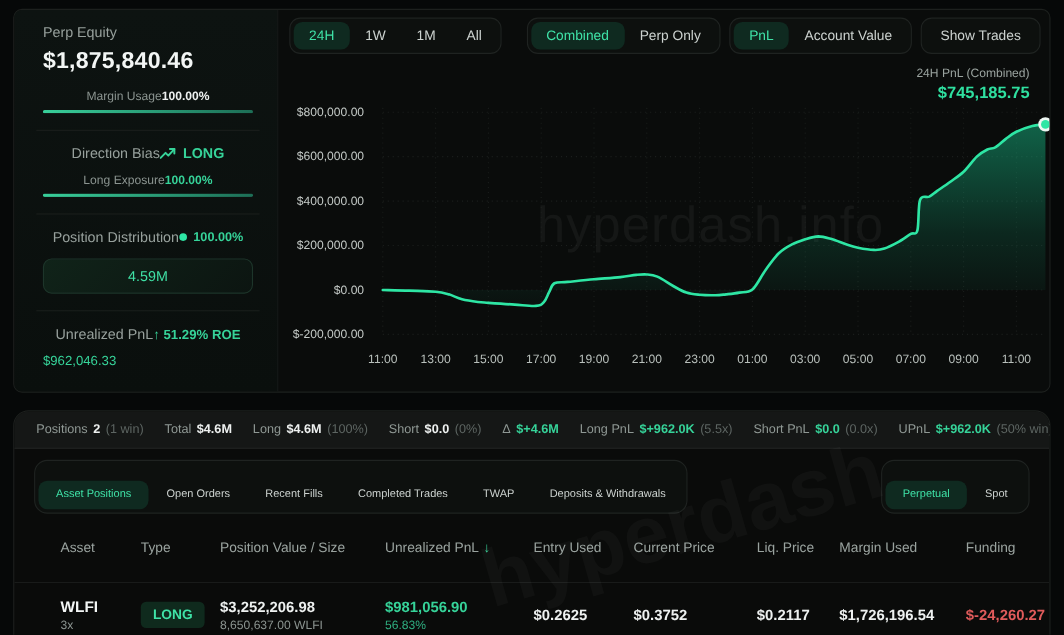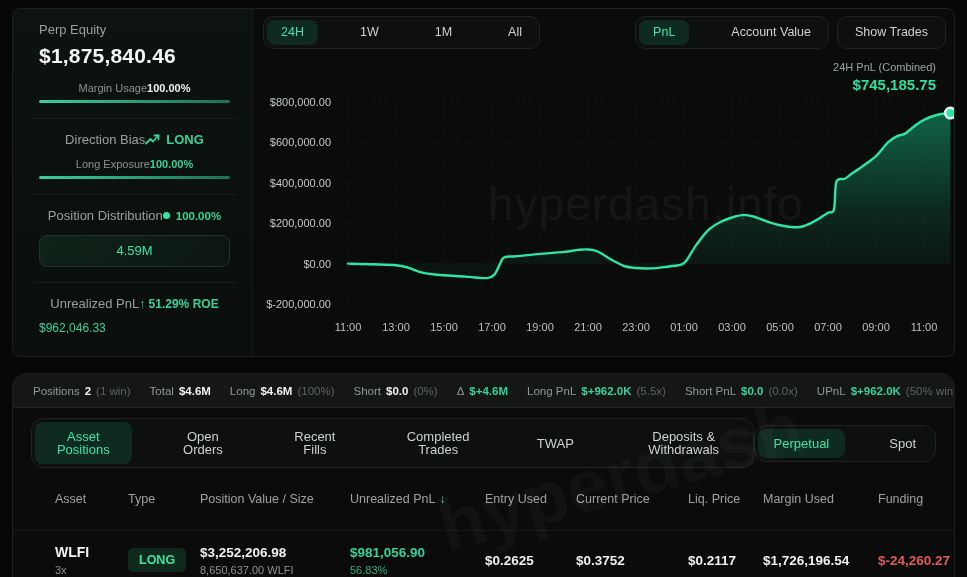--- a/index.html
+++ b/index.html
@@ -40,21 +40,21 @@
   }
   .roe { font-size:12px; font-weight:700; color:#36d399; }
   .upnl-val { margin-top:10px; font-size:12px; font-weight:400; color:#36d399; }
 
   
   .chart-col { position:relative; flex:1; }
   .controls { position:absolute; top:7px; left:10px; right:8px; display:flex; justify-content:space-between; }
   .ctrl-right { display:flex; gap:8px; }
   .pill-group {
     display:flex; align-items:center; background:#0d100e;
-    border:1px solid #1f2321; border-radius:10px; padding:3px;gap:28px;
+    border:1px solid #1f2321; border-radius:10px; padding:3px;
   }
   .pill {
     border:0; background:transparent; color:#ccd2cf; font-size:12.5px;
     font-family:inherit; padding:6px 14px; border-radius:8px; cursor:pointer; line-height:1;
   }
   .pill.active { background:#0f2a20; color:#3fe2a7; }
   .chart-head { position:absolute; top:52px; right:18px; text-align:right; }
   .chart-head .lbl { font-size:11px; color:#9aa39f; }
   .chart-head .val { font-size:15px; font-weight:700; color:#2fe0a0; margin-top:3px; }
   #y-axis { position:absolute; left:0; top:87px; width:78px; height:215px; }
@@ -79,21 +79,21 @@
     display:flex; align-items:center; gap:19px; padding:0 20px;
     font-size:11.5px; white-space:nowrap;
   }
   .stat { display:flex; gap:5px; align-items:center; }
   .stat .sl { color:#8f9894; }
   .stat .sv { color:#eef1f0; font-weight:700; }
   .stat.acc .sv { color:#36d399; }
   .stat .sp { color:#5d6562; }
   .stat .sp:empty { display:none; }
   .tabsrow { display:flex; justify-content:space-between; align-items:center; padding:10px 18px 8px; }
-  .tab { font-size:13px; padding:8px 16px; }
+  .tab { font-size:10px; padding:8px 16px;margin-top:15px; }
   
   .tgrid { display:grid; grid-template-columns:73px 72px 150px 135px 91px 112px 75px 115px 1fr; padding-left:42px; align-items:center; }
   .thead { padding-top:16px; padding-bottom:24px; border-bottom:1px solid #191b1a; }
   .thead .th { font-size:12.5px; color:#9aa39f; cursor:pointer; }
   .sort-ic { color:#36d399; font-size:12px; margin-left:4px; }
   .trow { padding-top:13px; padding-bottom:14px; border-bottom:1px solid #151716; cursor:pointer; position:relative; }
   .asset-name { font-size:14px; font-weight:700; color:#f3f6f5; }
   .asset-lev { font-size:11px; color:#8b9490; margin-top:4px; }
   .badge {
     display:inline-block; font-size:12.5px; font-weight:600; color:#3fe2a7;
@@ -166,20 +166,24 @@
 
   <div class="chart-col">
     <div class="controls">
       <div class="pill-group">
         <button class="pill active">24H</button>
         <button class="pill">1W</button>
         <button class="pill">1M</button>
         <button class="pill">All</button>
       </div>
       <div class="ctrl-right">
+        <div class="pill-group">
+          <button class="pill active">Combined</button>
+          <button class="pill">Perp Only</button>
+        </div>
         <div class="pill-group">
           <button class="pill active">PnL</button>
           <button class="pill">Account Value</button>
         </div>
         <div class="pill-group">
           <button class="pill">Show Trades</button>
         </div>
       </div>
     </div>
 

